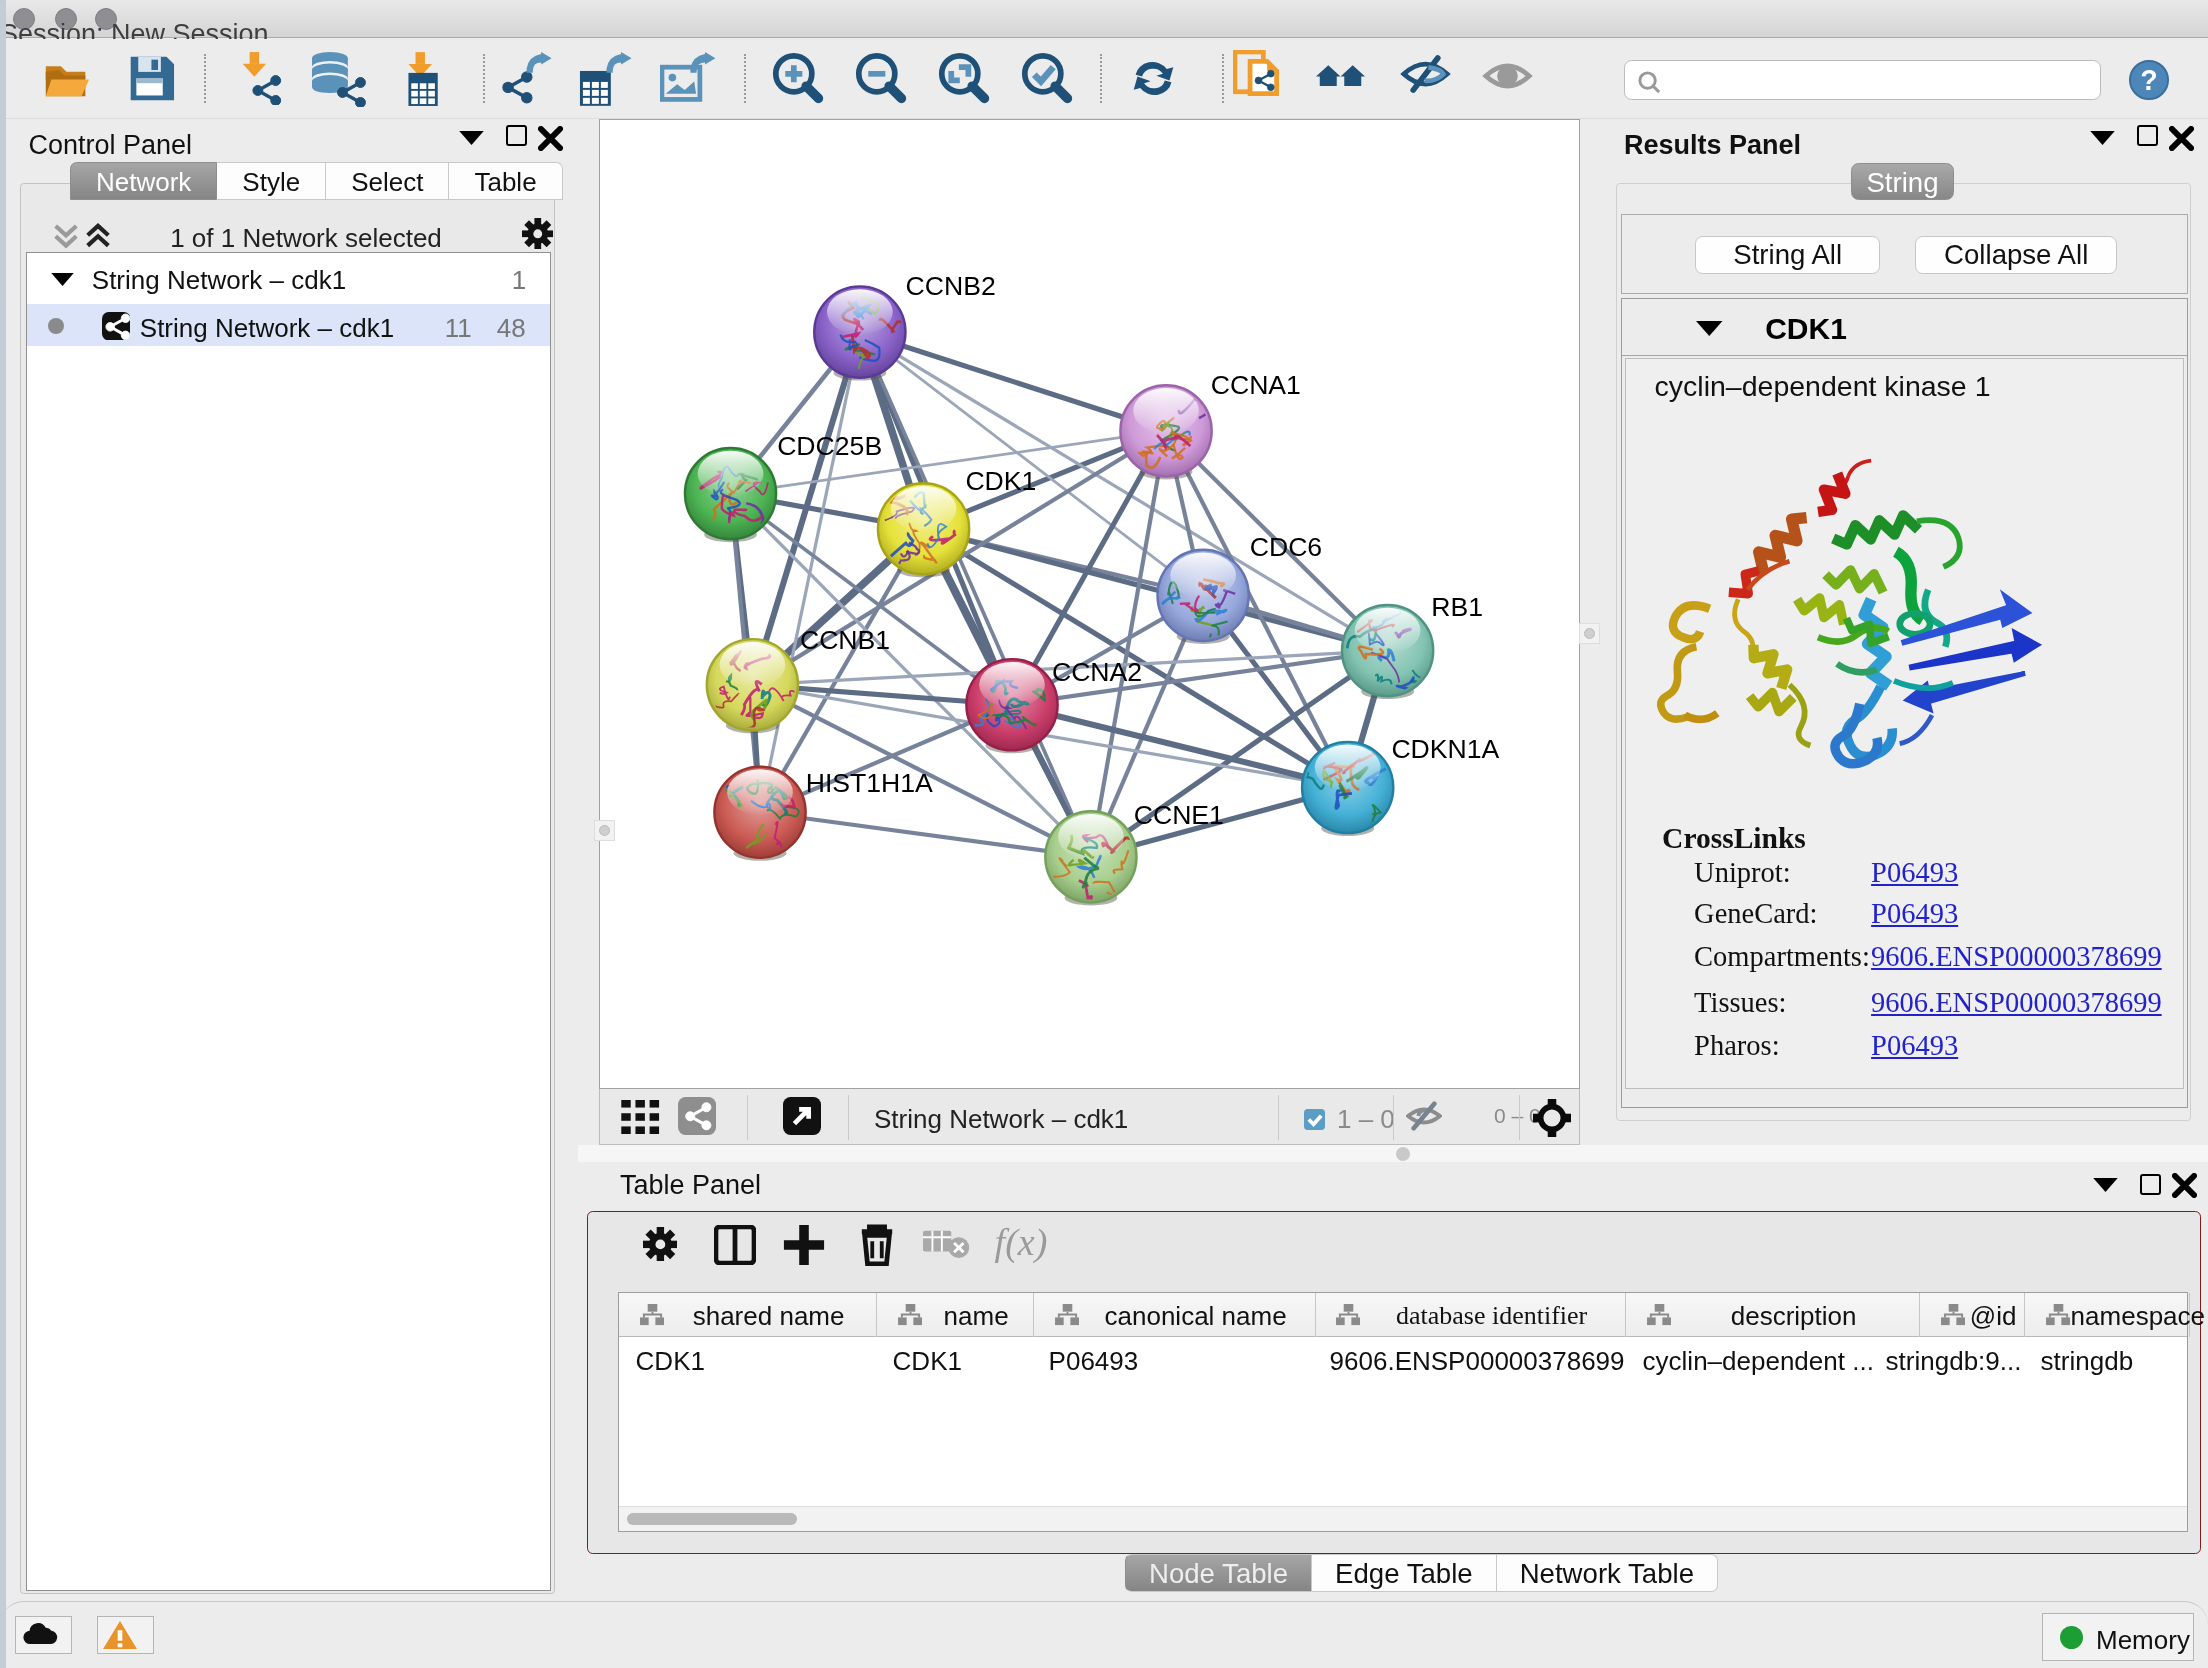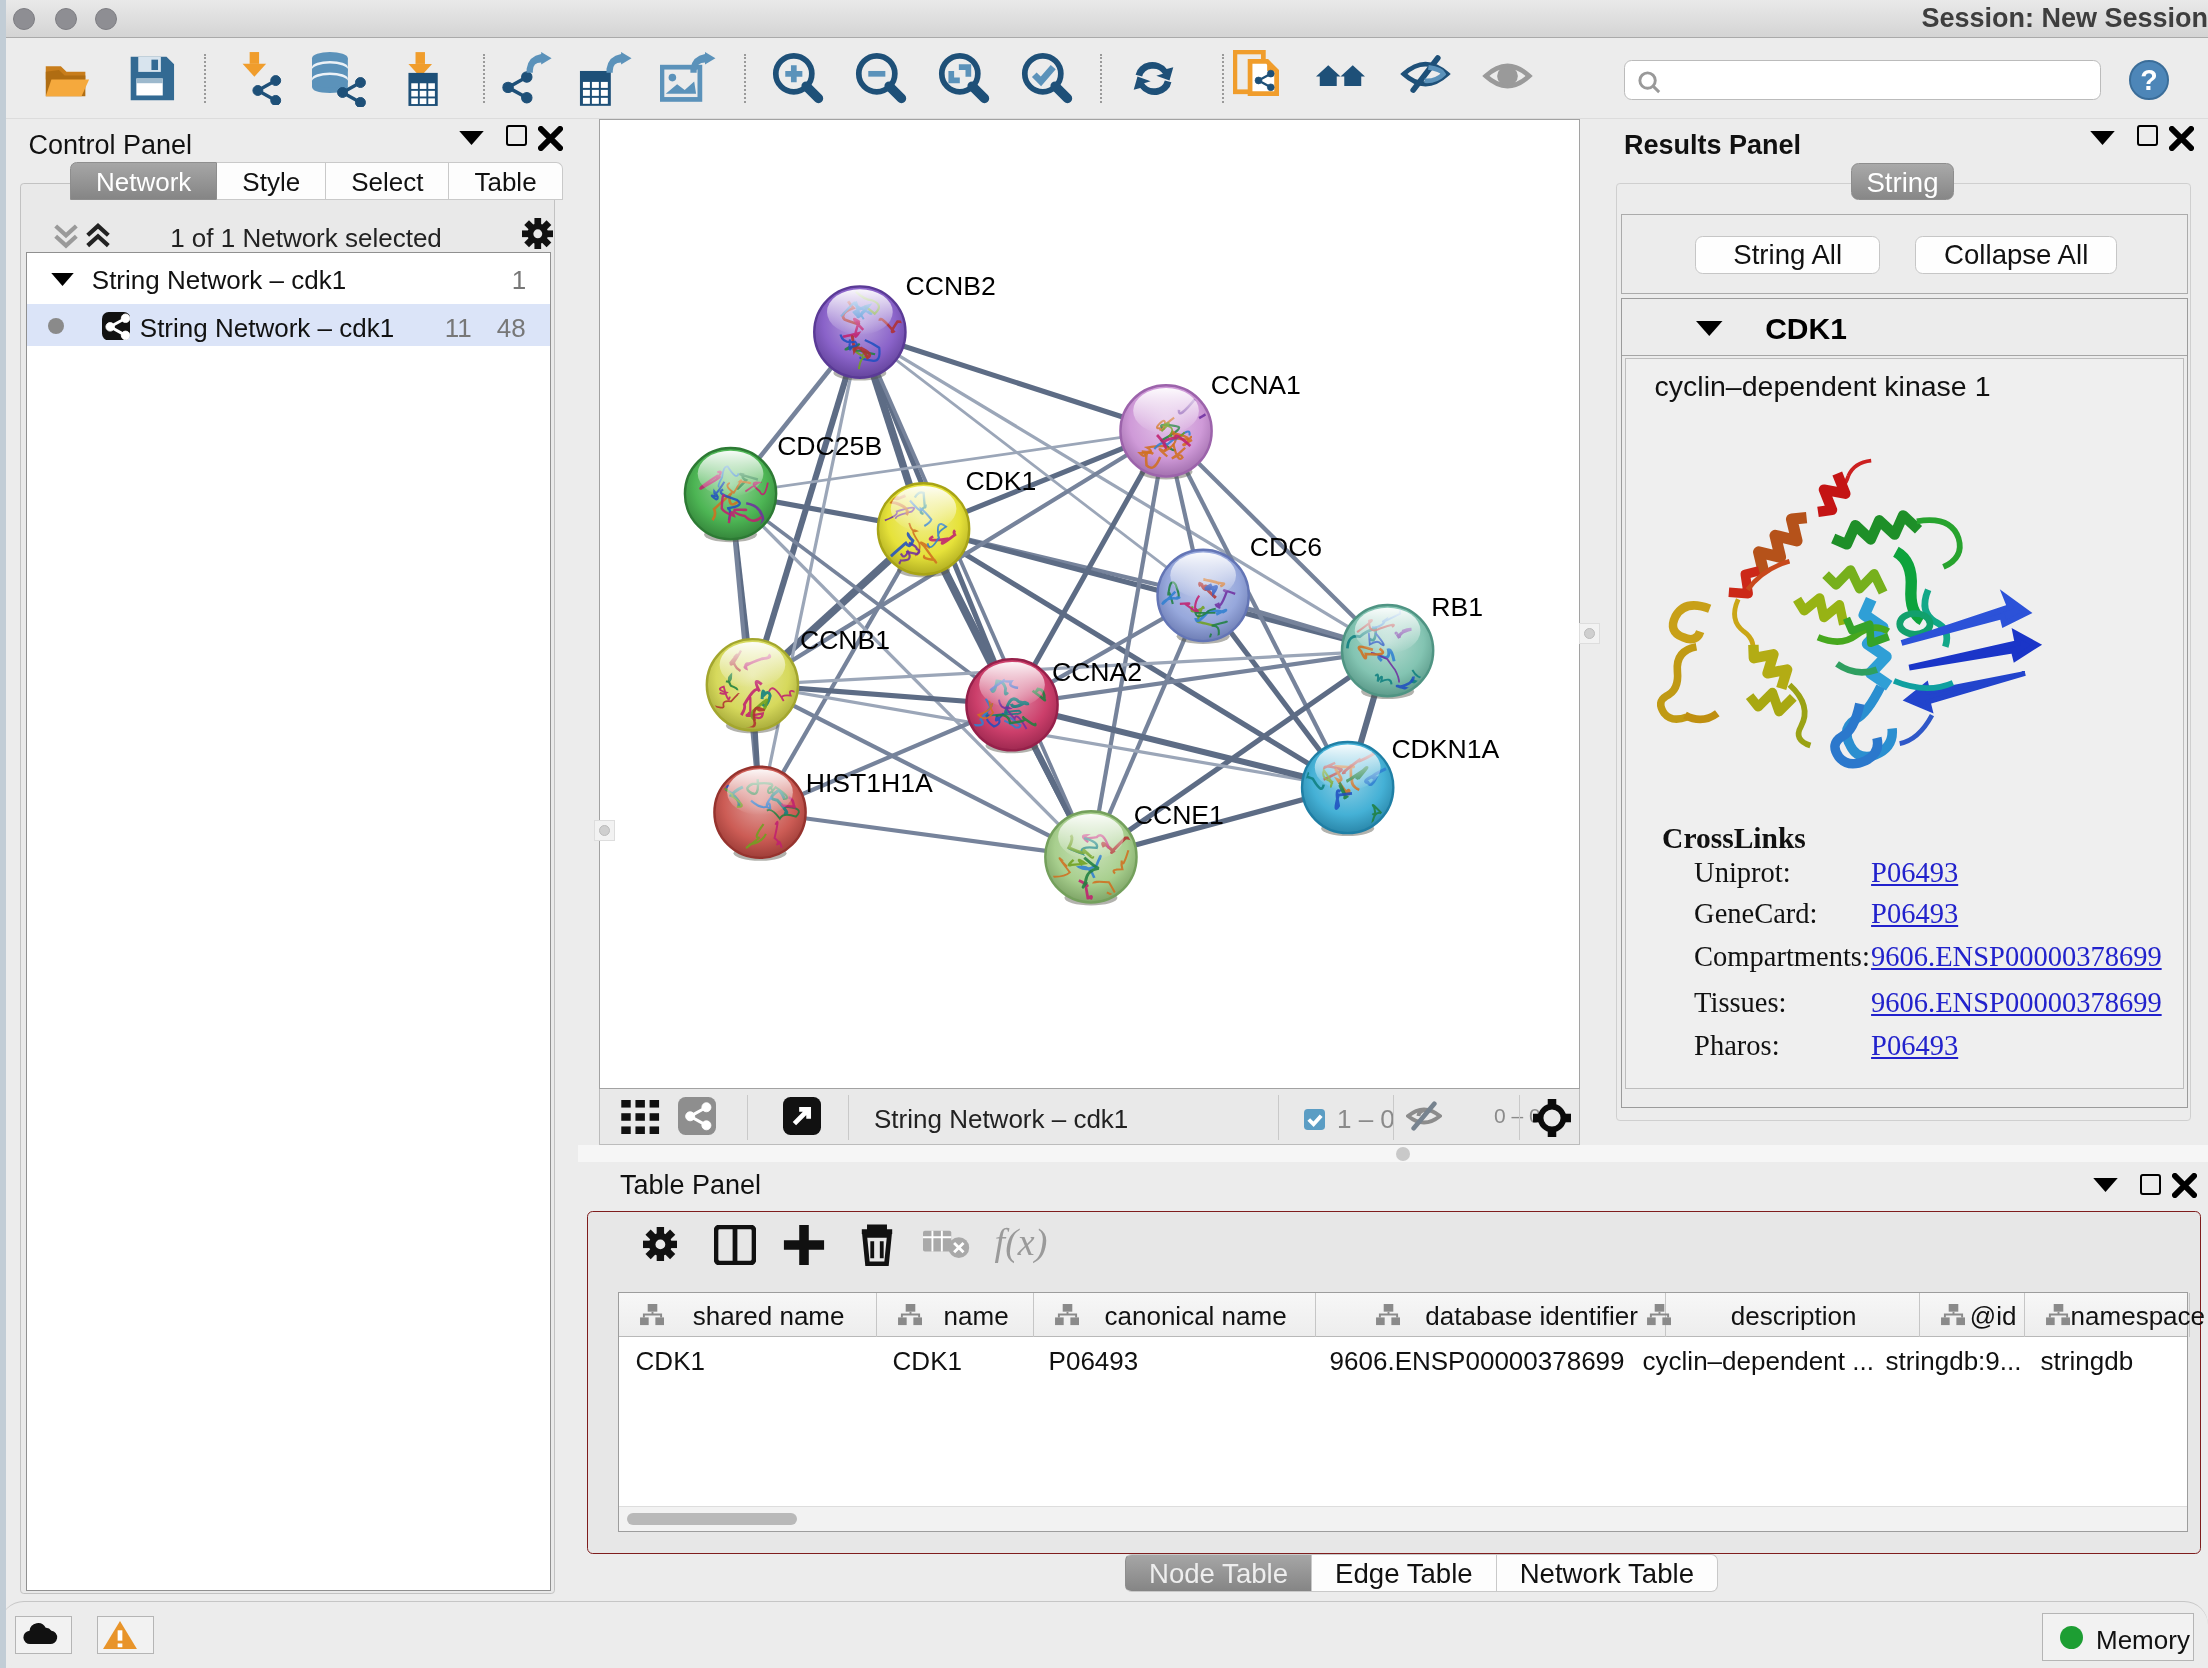--- a/index.html
+++ b/index.html
@@ -1,21 +1,21 @@
 <!DOCTYPE html>
 <html style="font-size:15px"><head><meta charset="utf-8"><style>
 *{margin:0;padding:0;box-sizing:border-box;}
 html,body{width:2208px;height:1668px;overflow:hidden;background:#b9c6cf;}
 body{font-family:"Liberation Sans",sans-serif;position:relative;}
 #win{position:absolute;left:0;top:0;width:2208px;height:1668px;background:#ececec;}
 #desk{position:absolute;left:0;top:0;width:5.7px;height:1668px;background:#c2cdd6;z-index:50;}
 .abs{position:absolute;}
 #titlebar{left:0;top:0;width:100%;height:38px;background:linear-gradient(#e9e9e9,#d4d4d4);border-bottom:1px solid #aaa;}
 .tl{width:22px;height:22px;border-radius:50%;background:#8e8e93;border:1px solid #7e7e83;top:7.6px;}
-#title{width:100%;text-align:right;top:3px;font-size:27px;font-weight:bold;color:#3e3e3e;}
+#title{width:100%;text-align:left;top:19px;font-size:27px;font-weight:normal;color:#3e3e3e;}
 #toolbar{left:0;top:39px;width:100%;height:80px;background:#ececec;border-bottom:1px solid #dcdcdc;}
 .tsep{top:15px;height:49px;width:0;border-left:2.9px dotted #9a9a9a;}
 #searchbox{left:1624px;top:21px;width:477px;height:40px;background:#fff;border:1px solid #bbb;border-radius:7.6px;}
 
 #cp-title{left:28.5px;top:10.5px;font-size:27px;color:#111;}
 #cp-tabs{left:70px;top:43px;height:38px;z-index:3;}
 .tab{display:inline-block;height:38px;line-height:38px;padding:0 25px;font-size:26px;background:#fdfdfd;border:1px solid #c9c9c9;border-left:none;color:#111;vertical-align:top;}
 .tab.first{border-left:1px solid #c9c9c9;border-radius:6.7px 0 0 0;}
 .tab.last{border-radius:0 6.7px 0 0;}
 .tab.active{background:linear-gradient(#a6a6a6,#858585);color:#fff;border-color:#8e8e8e;}
@@ -824,21 +824,21 @@
               <svg class="abs" style="left:21px;top:10.5px;" width="25" height="23" viewBox="0 0 26 24">
                 <g fill="#8a8a8a">
                   <rect x="8" y="0" width="10" height="8"></rect>
                   <rect x="0" y="14" width="9" height="8"></rect>
                   <rect x="16" y="14" width="9" height="8"></rect>
                   <path d="M13 8 v4 M4 14 v-3 h18 v3" stroke="#8a8a8a" stroke-width="2" fill="none"></path>
                 </g>
               </svg>
               <span style="left:46px;width:232px;">canonical name</span>
             </div>
-            <div class="th" style="left:736px;width:311px;">
+            <div class="th" style="left:696px;width:311px;font-family:Liberation Serif, serif;">
               <svg class="abs" style="left:21px;top:10.5px;" width="25" height="23" viewBox="0 0 26 24">
                 <g fill="#8a8a8a">
                   <rect x="8" y="0" width="10" height="8"></rect>
                   <rect x="0" y="14" width="9" height="8"></rect>
                   <rect x="16" y="14" width="9" height="8"></rect>
                   <path d="M13 8 v4 M4 14 v-3 h18 v3" stroke="#8a8a8a" stroke-width="2" fill="none"></path>
                 </g>
               </svg>
               <span style="left:46px;width:262px;">database identifier</span>
             </div>

